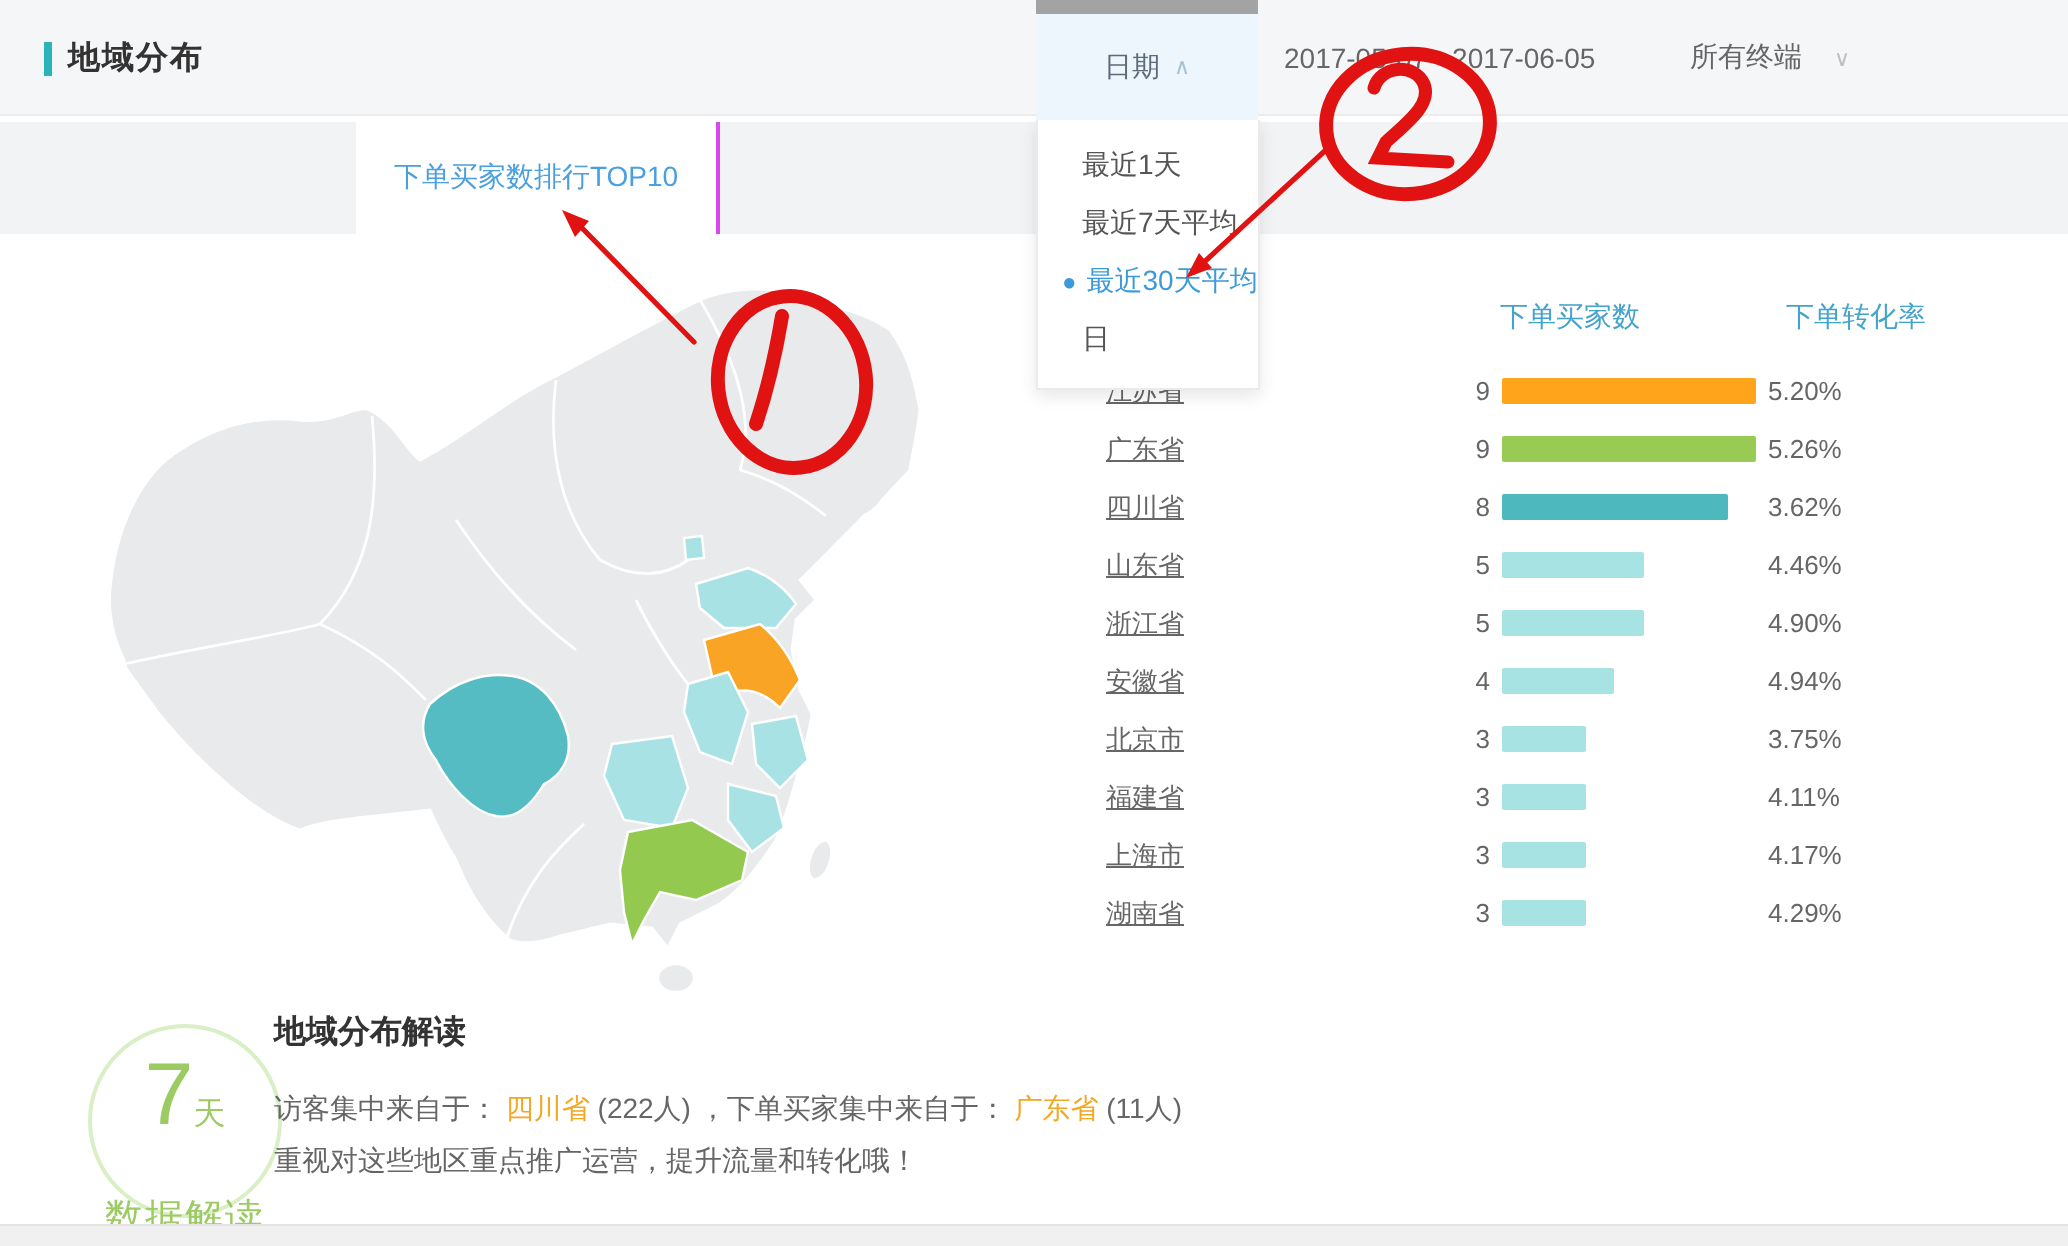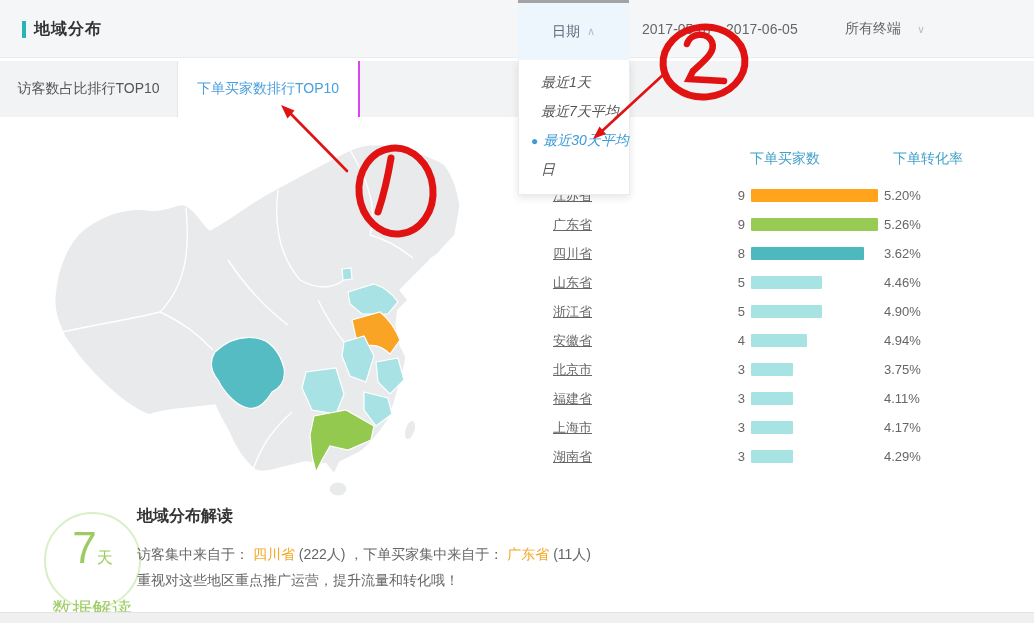--- a/index.html
+++ b/index.html
@@ -5,37 +5,37 @@
   * { margin:0; padding:0; box-sizing:border-box; }
   html,body { width:1034px; height:623px; }
   body { font-family:"Liberation Sans", sans-serif; background:#fff; position:relative; overflow:hidden; color:#666; }
 
   
   .header { position:absolute; left:0; top:0; width:1034px; height:58px; background:#F5F6F7; border-bottom:1px solid #ECECEC; }
   .title-wrap { position:absolute; left:22px; top:19px; display:flex; align-items:center;text-align:center; }
   .title-bar { width:4px; height:17px; background:#2AB4BA; margin-right:8px; }
   .page-title { font-size:16px; font-weight:bold; color:#333; letter-spacing:1px; }
 
-  .date-btn { position:absolute; left:518px; top:0; width:111px; height:60px; background:#EDF6FC; border-top:3px solid #a3a3a3; display:flex; align-items:center; justify-content:center; gap:7px; cursor:pointer; z-index:6; }
+  .date-btn { position:absolute; left:518px; top:0; width:111px; height:60px; background:#EDF6FC; border-top:7px solid #a3a3a3; display:flex; align-items:center; justify-content:center; gap:7px; cursor:pointer; z-index:6; }
   .date-btn .lbl { font-size:14px; color:#5E6B7A; }
   .date-btn .caret { font-size:11px; color:#A5C2D8; }
 
   .date-range { position:absolute; left:642px; top:0; height:58px; display:flex; align-items:center; font-size:14px; color:#666; }
   .terminal { position:absolute; left:845px; top:0; height:58px; display:flex; align-items:center; gap:16px; font-size:14px; color:#666; cursor:pointer; }
   .terminal .caret { font-size:11px; color:#BFBFBF; }
   .download { position:absolute; left:950px; top:0; height:58px; display:flex; align-items:center; gap:4px; font-size:14px; color:#666; cursor:pointer; }
 
   
   .tabbar { position:absolute; left:0; top:61px; width:1034px; height:56px; background:#F2F3F4; }
   .tab { position:absolute; top:0; height:56px; display:flex; align-items:center; justify-content:center; font-size:14px; color:#555; cursor:pointer; }
   .tab.first { left:0; width:178px; border-right:1px solid #E6E6E6; }
   .tab.active { left:178px; width:182px; background:#fff; color:#4A9FDE; border-right:2px solid #d946ef; }
 
   
-  .dd-panel { position:absolute; left:518px; top:60px; width:112px; padding:8px 0 10px 0; background:#fff; border:1px solid #EBEBEB; border-top:none; box-shadow:0 3px 8px rgba(0,0,0,.10); z-index:5;font-style:italic; }
+  .dd-panel { position:absolute; left:518px; top:60px; width:112px; padding:8px 0 10px 0; background:#fff; border:1px solid #EBEBEB; border-top:none; box-shadow:0 3px 8px rgba(0,0,0,.10); z-index:5; }
   .dd-opt { height:29px; display:flex; align-items:center; padding-left:12px; font-size:14px; color:#555; cursor:pointer; }
   .dd-opt .dot { display:none; color:#3D9AD9; font-size:12px; margin-right:5px; }
   .dd-opt .opt-label { padding-left:10px; }
   .dd-opt.sel { color:#3D9AD9; }
   .dd-opt.sel .dot { display:inline; }
   .dd-opt.sel .opt-label { padding-left:0; }
 
   
   .map-wrap { position:absolute; left:38px; top:140px; width:470px; height:360px; }
 
@@ -83,21 +83,20 @@
     <span class="caret">∨</span>
   </div>
 </div>
 
 <div class="date-btn">
   <span class="lbl">日期</span>
   <span class="caret">∧</span>
 </div>
 
 <div class="tabbar">
-  <div class="tab first">访客数占比排行TOP10</div>
   <div class="tab active">下单买家数排行TOP10</div>
 </div>
 
 <div class="dd-panel">
   <div class="dd-opt">
 
     <span class="opt-label">最近1天</span>
   </div>
 
   <div class="dd-opt">

